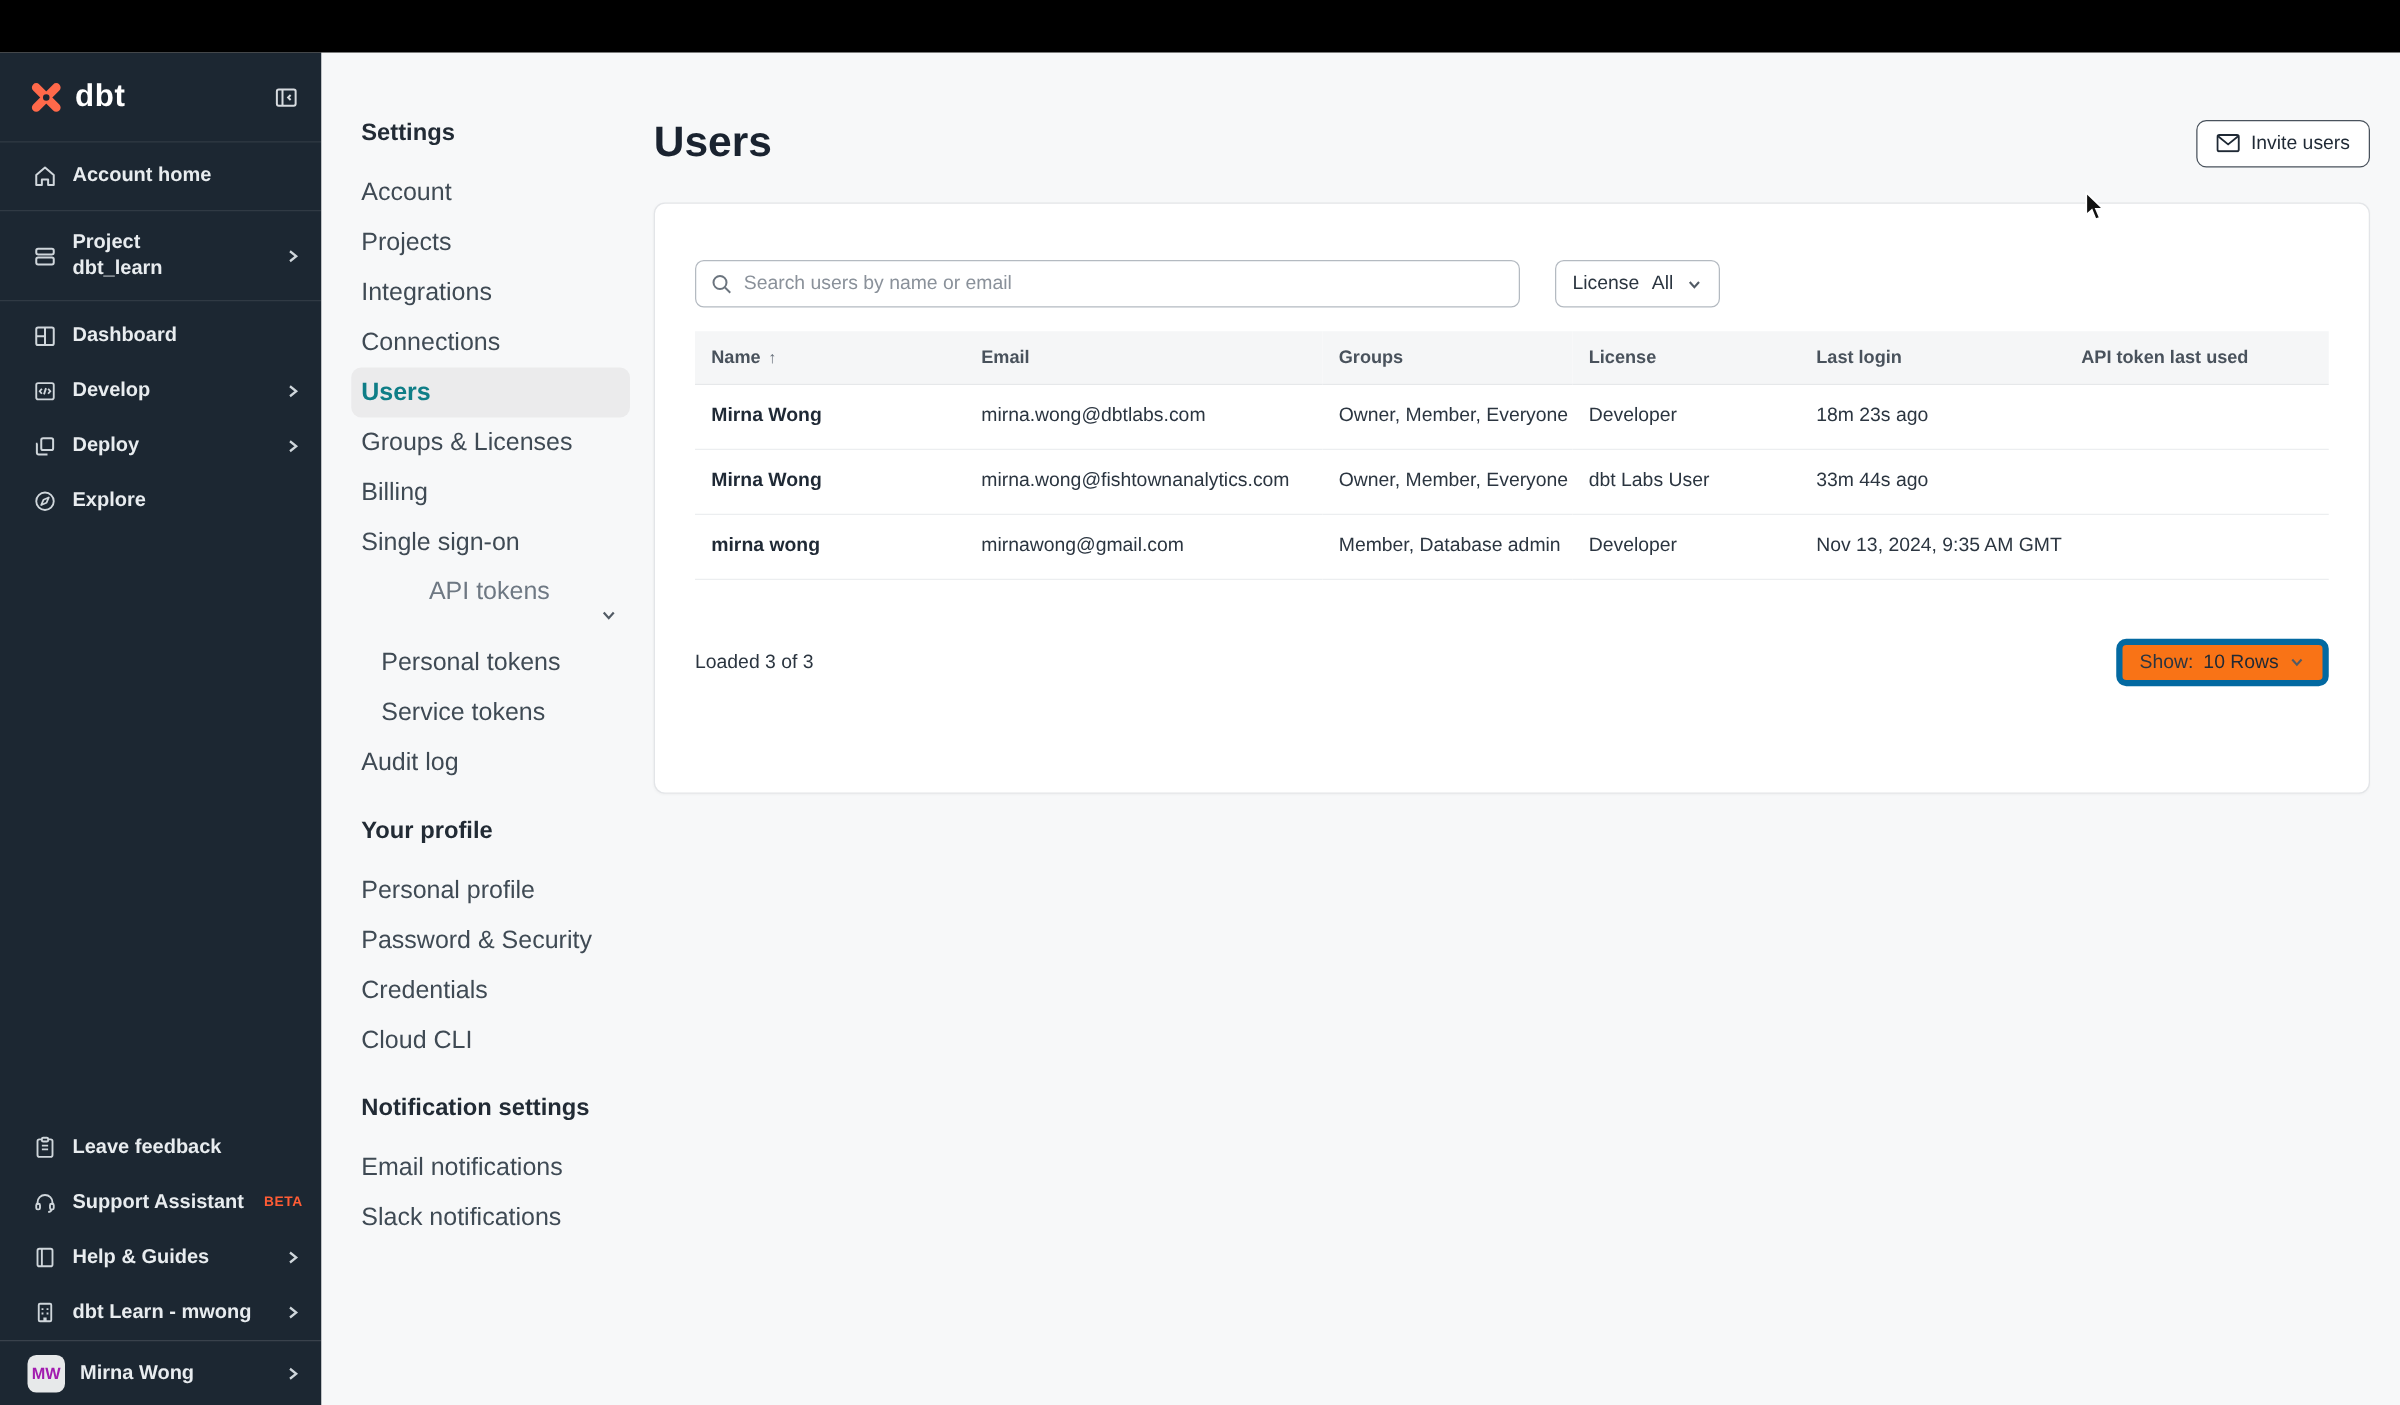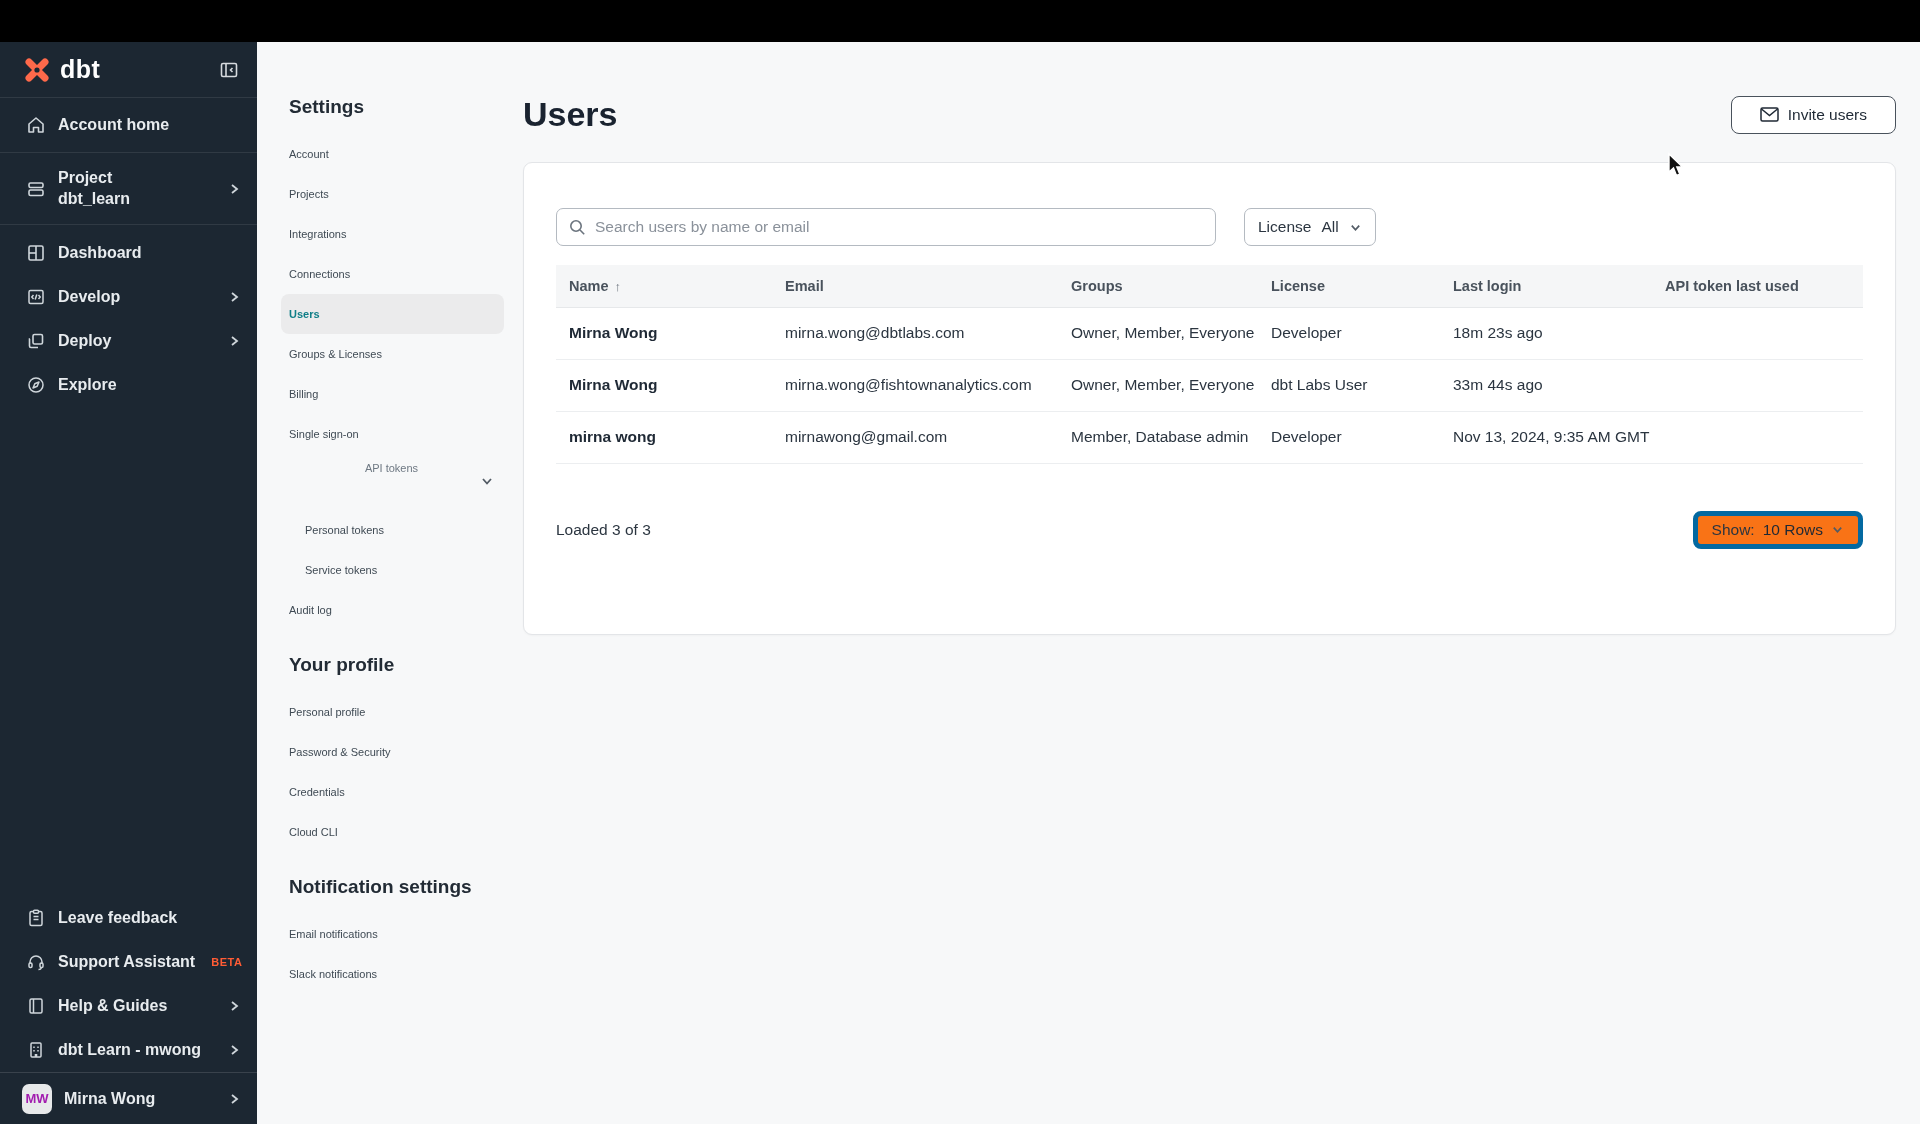--- a/index.html
+++ b/index.html
@@ -10,54 +10,54 @@
   .topbar { position:absolute; top:0; left:0; width:1920px; height:42px; background:#000; z-index:50; }
 
   
   .app { position:absolute; top:42px; left:0; width:1920px; height:1082px; display:flex; }
 
   
   .sidebar { width:257px; min-width:257px; background:#1c2732; color:#e8ecef; display:flex; flex-direction:column; }
   .sb-row { display:flex; align-items:center; padding:0 16px 0 26px; gap:12px; height:44px; cursor:pointer; }
   .sb-row .lbl { font-size:16px; font-weight:700; color:#e8ecef; white-space:nowrap; }
   .sb-row .chev { margin-left:auto; display:flex; align-items:center; color:#cfd6db; }
-  .sb-logo-row { height:56px; border-bottom:1px solid rgba(255,255,255,.09); display:flex; align-items:center; padding:0 18px 0 22px; }
+  .sb-logo-row { height:72px; border-bottom:1px solid rgba(255,255,255,.09); display:flex; align-items:center; padding:0 18px 0 22px; }
   .sb-logo { display:flex; align-items:center; gap:8px; }
   .sb-logo .dbt-text { font-size:25px; font-weight:700; color:#fff; letter-spacing:.5px; }
   .sb-collapse { margin-left:auto; color:#d7dbdf; cursor:pointer; display:flex; }
   .sb-account-row { height:55px; border-bottom:1px solid rgba(255,255,255,.09); }
   .sb-project-row { height:72px; border-bottom:1px solid rgba(255,255,255,.09); }
   .sb-project-text { display:flex; flex-direction:column; line-height:1.3; }
   .sb-project-text .sub { font-size:16px; font-weight:700; color:#e8ecef; }
   .sb-group-top { padding-top:6px; }
   .sb-bottom { margin-top:auto; }
   .sb-user-row { height:52px; border-top:1px solid rgba(255,255,255,.13); padding:0 16px 0 22px; }
   .avatar { width:30px; height:30px; border-radius:7px; background:#e7e9ea; color:#a21caf;
     font-size:13px; font-weight:700; display:flex; align-items:center; justify-content:center; }
   .beta { color:#ff5c35; font-size:11px; font-weight:700; letter-spacing:.5px; margin-left:4px; }
   .icon20 { width:20px; height:20px; flex:0 0 20px; display:flex; align-items:center; justify-content:center; color:#cfd6db; }
 
   
   .settings-nav { width:263px; min-width:263px; padding:54px 16px 0 24px; }
   .sn-heading { font-size:19px; font-weight:700; color:#222b35; padding-left:8px; margin-bottom:16px; }
   .sn-heading.mt { margin-top:24px; }
-  .sn-item { height:40px; display:flex; align-items:center; font-size:11px; color:#3f4a54;
+  .sn-item { height:40px; display:flex; align-items:center; font-size:20px; color:#3f4a54;
     padding:0 10px 0 8px; border-radius:8px; cursor:pointer; white-space:nowrap; }
   .sn-item.selected { background:#ebebec; color:#0f7e87; font-weight:700; }
   .sn-item.dim { color:#6e7883;flex-direction:column; }
   .sn-item .chev-down { margin-left:auto; color:#525b65; display:flex; }
   .sn-item.indent { padding-left:24px; }
   .sn-gap { height:8px; }
 
   
   .main { flex:1; padding:53px 24px 0 3px; position:relative; }
   .main-head { display:flex; align-items:center; justify-content:space-between; }
   .page-title { font-size:34px; font-weight:700; color:#1a2330; }
   .btn-outline { display:flex; align-items:center; gap:9px; background:#fff; border:1px solid #49525c;
-    border-radius:8px; height:38px; padding:0 28px; font-size:15.5px; color:#1f2935; cursor:pointer;
+    border-radius:8px; height:38px; padding:0 15px; font-size:15.5px; color:#1f2935; cursor:pointer;
     font-family:inherit;justify-content:center; }
   .card { margin-top:28px; background:#fff; border:1px solid #e3e5e8; border-radius:9px;
     box-shadow:0 1px 2px rgba(0,0,0,.03); padding:45px 32px 47px 32px; height:473px; }
   .filters { display:flex; align-items:center; }
   .search-box { width:660px; height:38px; border:1px solid #b4bac1; border-radius:7px; background:#fff;
     display:flex; align-items:center; padding:0 12px; gap:9px; color:#858d96; }
   .search-box input { border:none; outline:none; flex:1; font-size:15.5px; color:#2b3540;
     font-family:inherit; background:transparent; }
   .search-box input::placeholder { color:#8a919a; }
   .license-btn { margin-left:28px; height:38px; border:1px solid #b4bac1; border-radius:7px; background:#fff;

